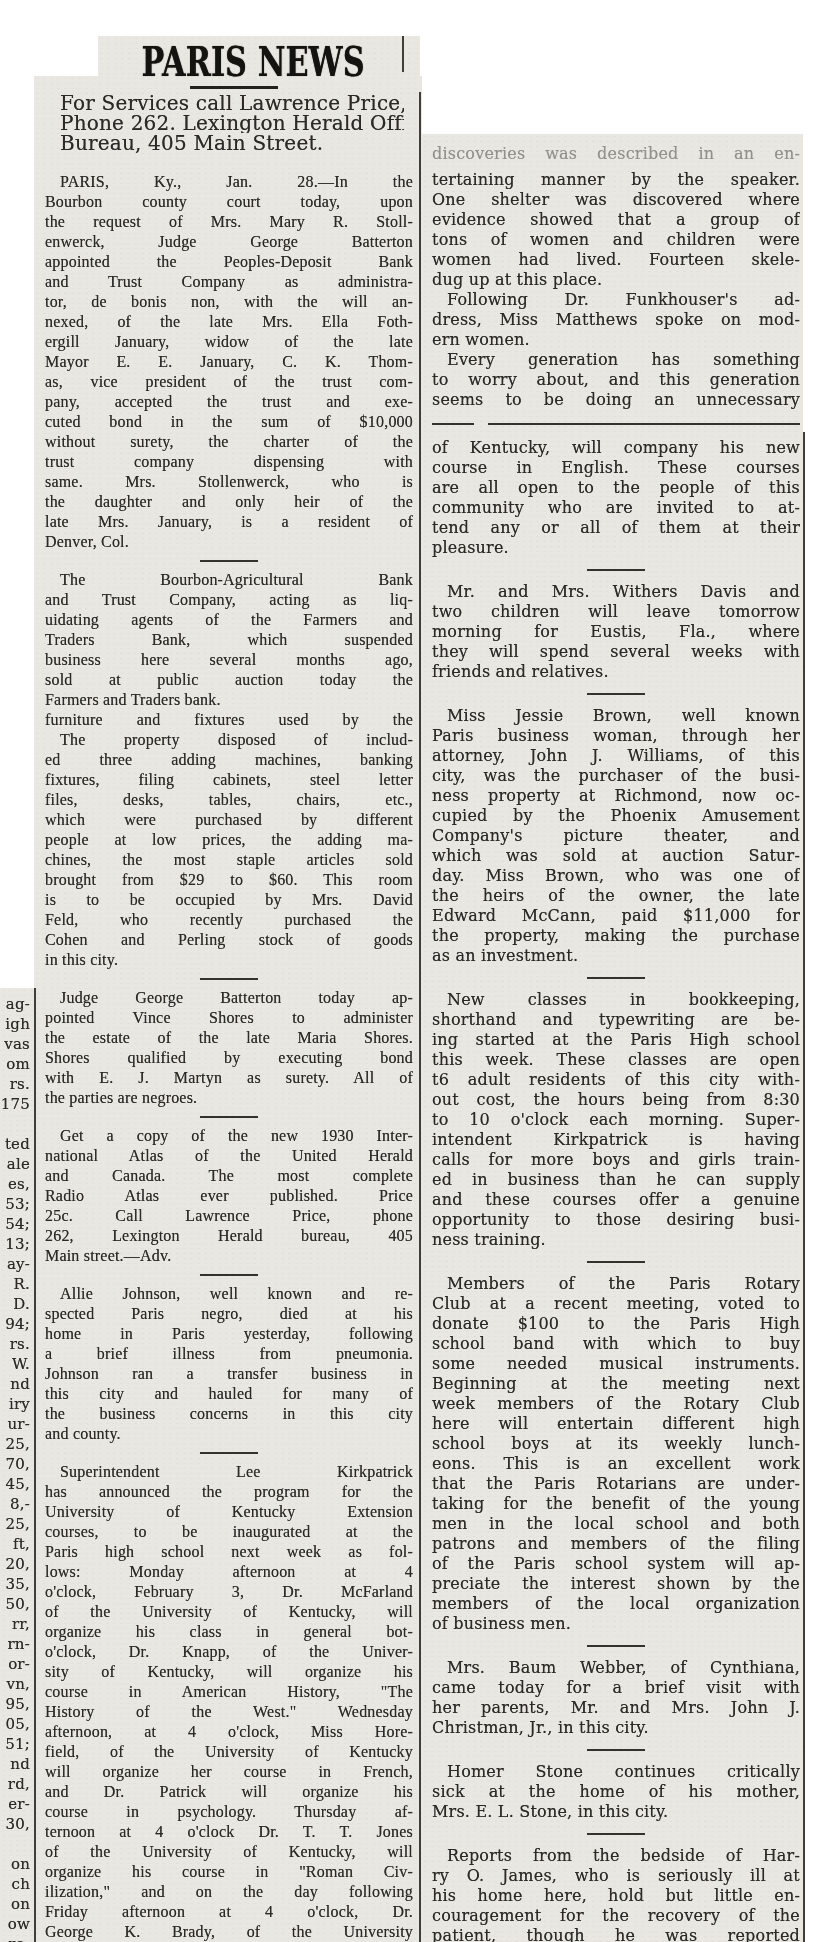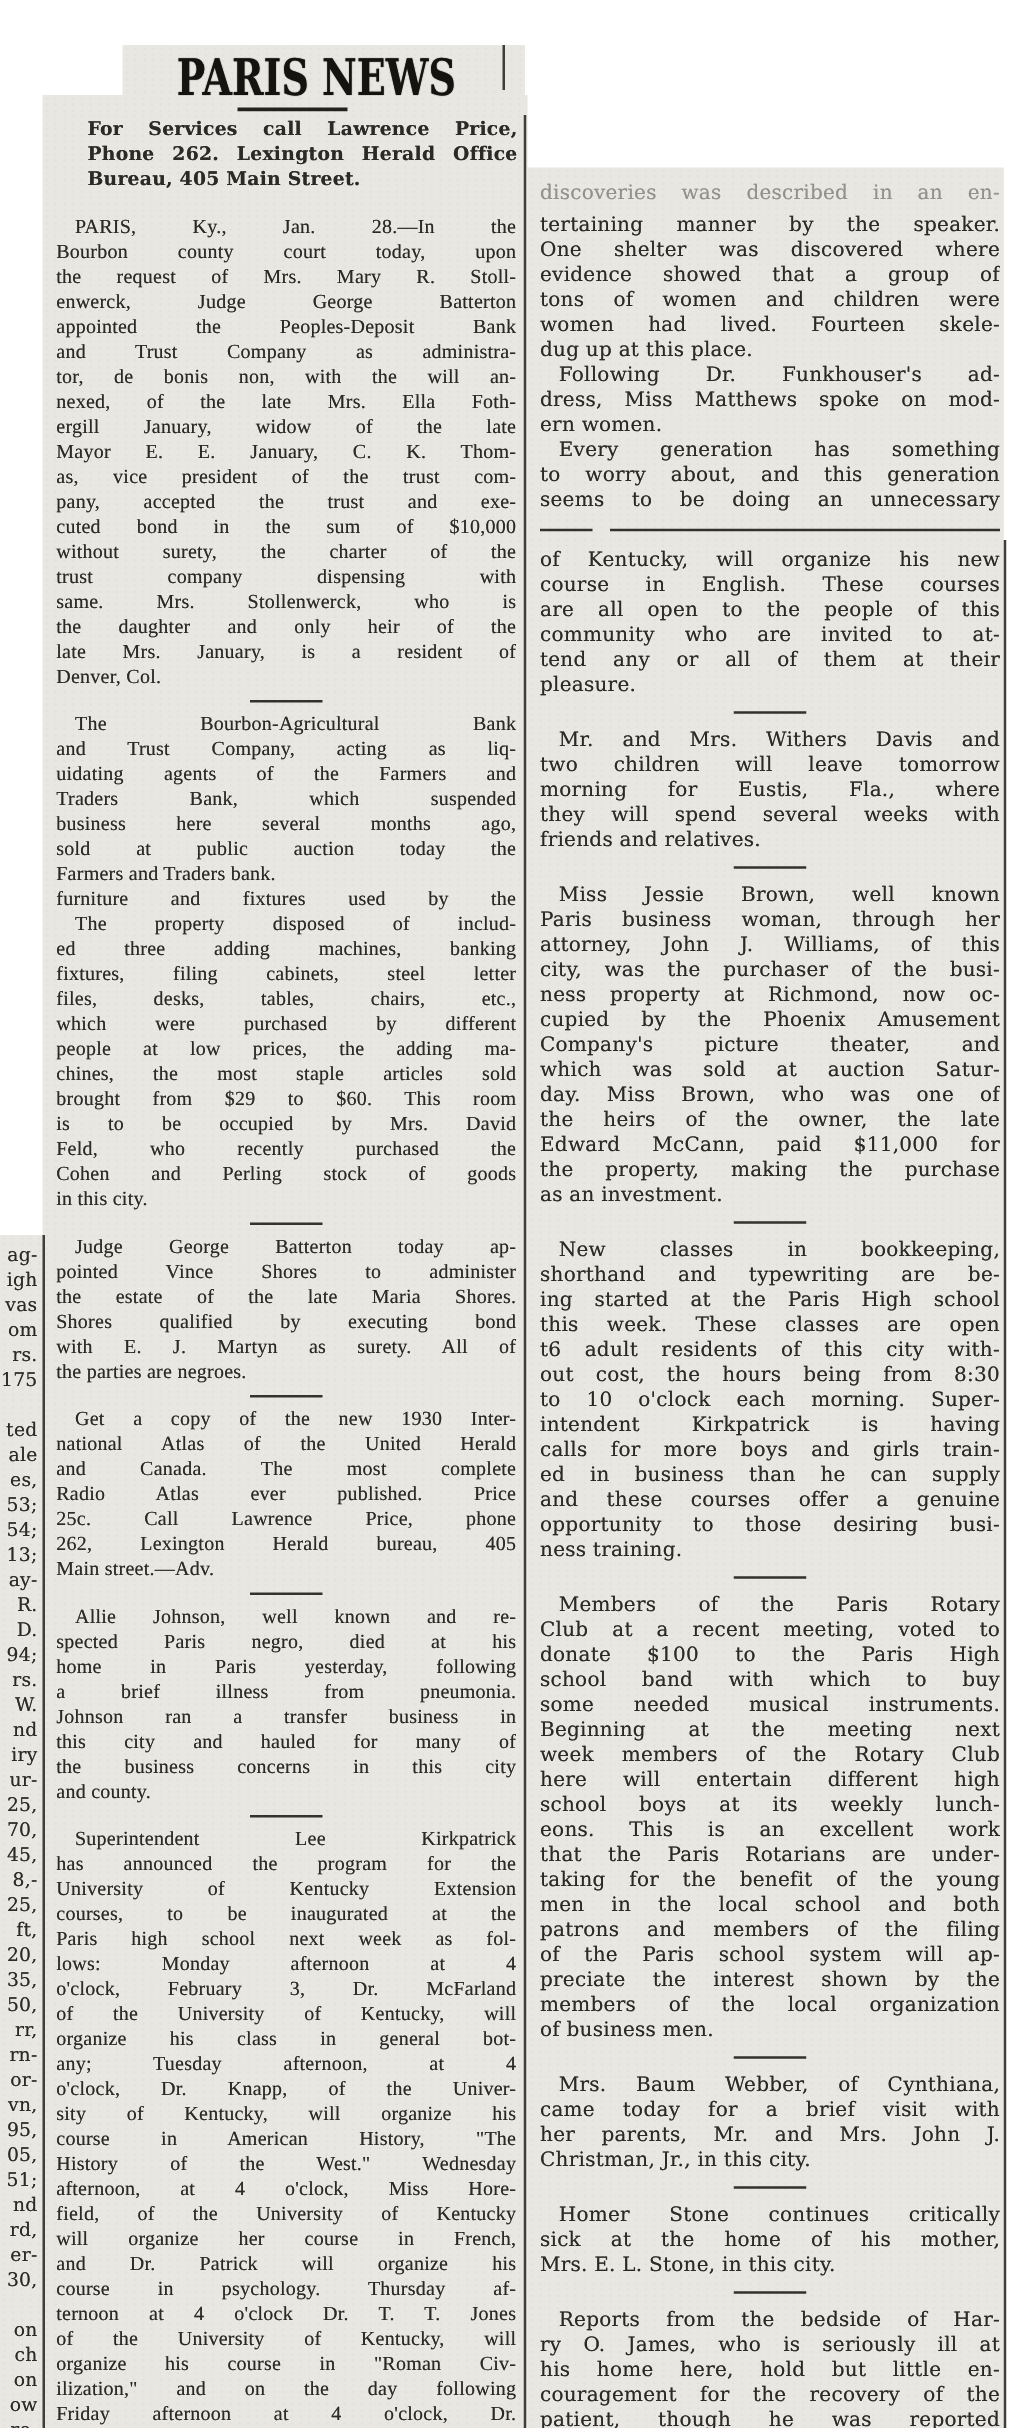--- a/index.html
+++ b/index.html
@@ -29,22 +29,22 @@
   #masthead {
     position:absolute; left:118px; top:3px; width:234px; height:46px;
     text-align:center; font-weight:bold; font-size:38px; line-height:44px;
     color:#14130f; white-space:nowrap;
     transform:scale(0.8,1.06); transform-origin:center top;
     text-shadow:0 0 1px rgba(20,19,15,0.8);
   }
   #masthead-rule { position:absolute; left:190px; top:50px; width:88px; height:3px; background:#23221e; }
 
   #services {
-    position:absolute; left:70px; top:57px; width:344px;
-    font-weight:bold; font-size:15px; line-height:20px; letter-spacing:0.3px;
+    position:absolute; left:60px; top:57px; width:344px;
+    font-weight:normal; font-size:20px; line-height:20px; letter-spacing:0.3px;
   }
 
   .col { position:absolute; font-size:16px; line-height:20px; }
   #left-col  { left:45px;  top:136px; width:368px;font-family:Liberation Serif, serif; }
   #right-col { left:432px; top:108px; width:368px; }
 
   #strip-col {
     position:absolute; left:0; top:958px; width:30px;
     font-size:15px; line-height:20px;
   }
@@ -169,21 +169,20 @@
       </div>
       <div class="line ind">Superintendent Lee Kirkpatrick</div>
       <div class="line">has announced the program for the</div>
       <div class="line">University of Kentucky Extension</div>
       <div class="line">courses, to be inaugurated at the</div>
       <div class="line">Paris high school next week as fol-</div>
       <div class="line">lows:  Monday afternoon at 4</div>
       <div class="line">o'clock, February 3, Dr. McFarland</div>
       <div class="line">of the University of Kentucky, will</div>
       <div class="line">organize his class in general bot-</div>
-      <div class="line">any; Tuesday afternoon, at 4</div>
       <div class="line">o'clock, Dr. Knapp, of the Univer-</div>
       <div class="line">sity of Kentucky, will organize his</div>
       <div class="line">course in American History, "The</div>
       <div class="line">History of the West." Wednesday</div>
       <div class="line">afternoon, at 4 o'clock, Miss Hore-</div>
       <div class="line">field, of the University of Kentucky</div>
       <div class="line">will organize her course in French,</div>
       <div class="line">and Dr. Patrick will organize his</div>
       <div class="line">course in psychology. Thursday af-</div>
       <div class="line">ternoon at 4 o'clock Dr. T. T. Jones</div>
@@ -205,21 +204,21 @@
       <div class="line ind">Following Dr. Funkhouser's ad-</div>
       <div class="line">dress, Miss Matthews spoke on mod-</div>
       <div class="line end">ern women.</div>
       <div class="line ind">Every generation has something</div>
       <div class="line">to worry about, and this generation</div>
       <div class="line">seems to be doing an unnecessary</div>
       <div class="rule-long">
         <span class="dash"></span>
         <span class="dash long"></span>
       </div>
-      <div class="line">of Kentucky, will organize his new</div>
+      <div class="line">of Kentucky, will company his new</div>
       <div class="line">course in English.  These courses</div>
       <div class="line">are all open to the people of this</div>
       <div class="line">community who are invited to at-</div>
       <div class="line">tend any or all of them at their</div>
       <div class="line end">pleasure.</div>
       <div class="rule">
         <span class="dash"></span>
       </div>
       <div class="line ind">Mr. and Mrs. Withers Davis and</div>
       <div class="line">two children will leave tomorrow</div>

